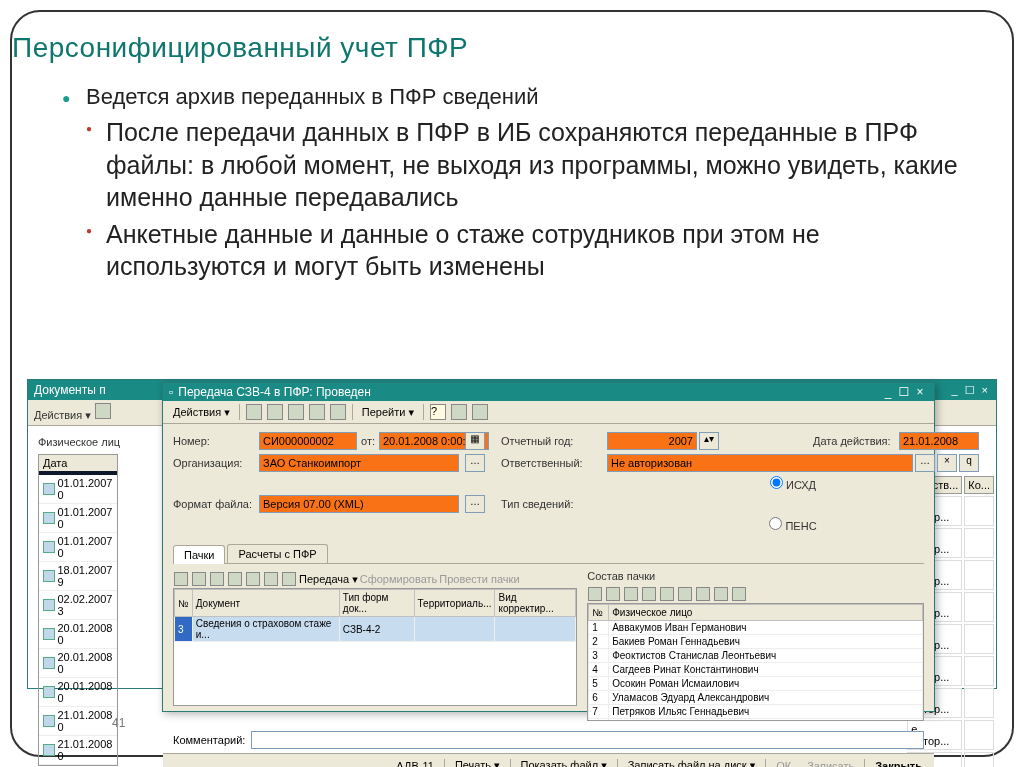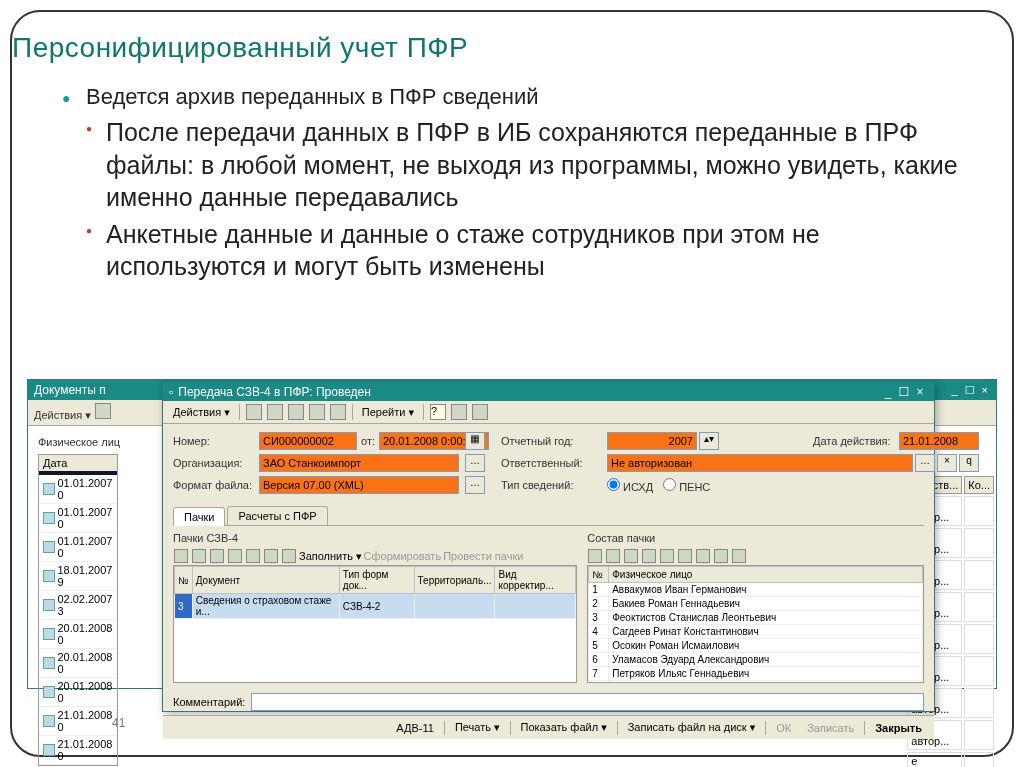--- a/index.html
+++ b/index.html
@@ -38,21 +38,21 @@
 .dlg .titlebar .winbtns span { display: inline-block; width: 16px; text-align: center; cursor: pointer; }
 .dlg .toolbar { background: #ece9d8; padding: 3px 6px; font-size: 11px; border-bottom: 1px solid #aca899; display: flex; align-items: center; gap: 3px; }
 .dlg .toolbar .btn { padding: 1px 4px; cursor: pointer; }
 .dlg .toolbar .sep { width: 1px; height: 16px; background: #aca899; margin: 0 2px; }
 .tbicon { display: inline-block; width: 16px; height: 16px; background: #cfd8c4; border: 1px solid #888; margin: 0 1px; cursor: pointer; }
 
 .form-area { padding: 8px 10px; display: grid; grid-template-columns: 80px 200px 30px 100px 200px 80px 80px; gap: 4px 6px; font-size: 11px; align-items: center; }
 .form-area label { color: #333; }
 .form-area input[type="text"] { border: 1px solid #7f9db9; padding: 1px 3px; font-size: 11px; height: 18px; background: #f97316; }
 .btnbox { border: 1px solid #7f9db9; background: #ece9d8; width: 20px; height: 18px; text-align: center; font-size: 10px; cursor: pointer; }
-.radio-row { display: flex; gap: 10px; align-items: center; }
+.radio-row { display: flex; gap: 26px; align-items: center; flex-direction: column; }
 
 .tabs { margin: 4px 10px 0; display: flex; font-size: 11px; border-bottom: 1px solid #aca899; }
 .tab { padding: 3px 10px; border: 1px solid #aca899; border-bottom: none; background: #ece9d8; margin-right: 2px; cursor: pointer; border-radius: 3px 3px 0 0; }
 .tab.active { background: #fff; position: relative; top: 1px; }
 
 .subpanels { display: flex; gap: 10px; padding: 6px 10px; }
 .subpanel { flex: 1; }
 .sp-title { font-size: 11px; color: #333; margin-bottom: 3px; }
 .sp-toolbar { display: flex; align-items: center; gap: 2px; font-size: 11px; padding: 2px 0; }
 .sp-toolbar .tbicon { width: 14px; height: 14px; }
@@ -251,30 +251,29 @@
         </div>
       </div>
 
       <div class="tabs">
         <div class="tab active">Пачки</div>
         <div class="tab">Расчеты с ПФР</div>
       </div>
 
       <div class="subpanels">
         <div class="subpanel" style="flex:1.2">
-          <div class="sp-title">Пачки СЗВ-4</div>
           <div class="sp-toolbar">
             <span class="tbicon"></span>
             <span class="tbicon"></span>
             <span class="tbicon"></span>
             <span class="tbicon"></span>
             <span class="tbicon"></span>
             <span class="tbicon"></span>
             <span class="tbicon"></span>
-            <span class="btn">Заполнить ▾</span>
+            <span class="btn">Передача ▾</span>
             <span class="btn" style="color:#999">Сформировать</span>
             <span class="btn" style="color:#999">Провести пачки</span>
           </div>
           <div class="sp-grid">
             <table>
               <tbody>
                   <tr>
                 <th>№</th>
                 <th>Документ</th>
                 <th>Тип форм док...</th>

